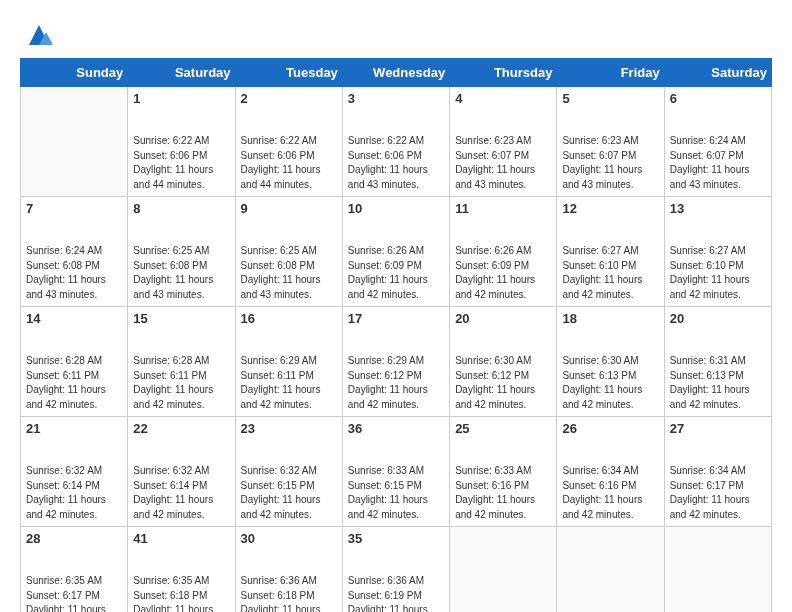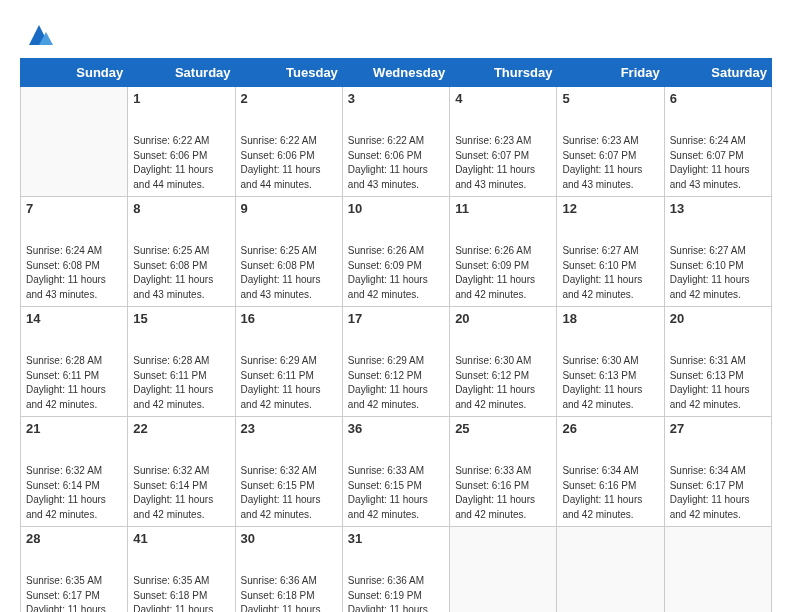--- a/index.html
+++ b/index.html
@@ -248,21 +248,21 @@
         </td>
         <td>
           <span class="day-num">41</span>
           <div class="cell-info">Sunrise: 6:35 AM<br>Sunset: 6:18 PM<br>Daylight: 11 hours and 42 minutes.</div>
         </td>
         <td>
           <span class="day-num">30</span>
           <div class="cell-info">Sunrise: 6:36 AM<br>Sunset: 6:18 PM<br>Daylight: 11 hours and 42 minutes.</div>
         </td>
         <td>
-          <span class="day-num">31</span>
+          <span class="day-num">35</span>
           <div class="cell-info">Sunrise: 6:36 AM<br>Sunset: 6:19 PM<br>Daylight: 11 hours and 42 minutes.</div>
         </td>
         <td class="empty-cell"></td>
         <td class="empty-cell"></td>
         <td class="empty-cell"></td>
       </tr>
     </tbody>
 </table>
 
 </body></html>

